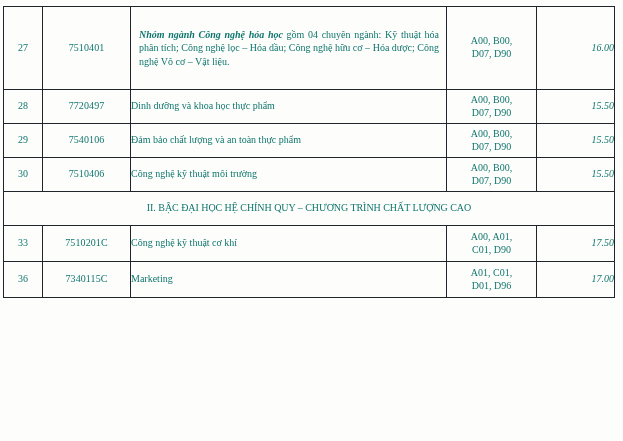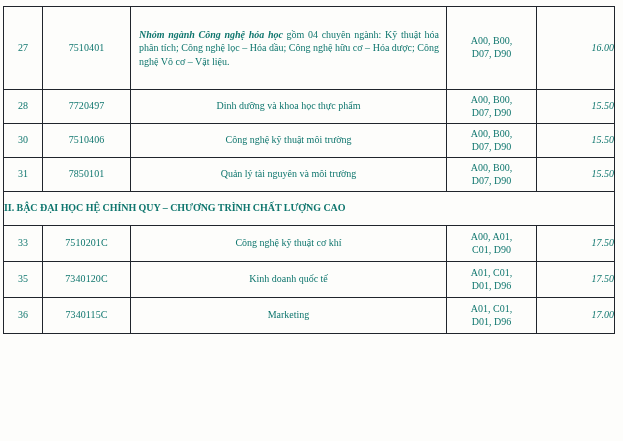--- a/index.html
+++ b/index.html
@@ -51,21 +51,21 @@
     font-size: 15px;
     padding: 2px 0;
   }
   td.code {
     text-align: center;
     font-size: 15px;
     letter-spacing: 0.1px;
     margin-top: 32px;
   }
   td.name {
-    text-align: center;
+    text-align: left;
     padding: 3px 6px 3px 8px;
     font-size: 14.6px;
   }
   td.name.justified {
     text-align: justify;
     text-align-last: left;
     line-height: 1.34;
     padding: 4px 7px 4px 8px;
     hyphens: none;
   }
@@ -75,22 +75,22 @@
     line-height: 1.22;
     padding: 2px 2px;
     white-space: pre-line;
   }
   td.score {
     text-align: right;
     font-size: 15.4px;
     font-style: italic;
   }
   td.section-head {
-    text-align: left;
-    font-weight: bold;
+    text-align: center;
+    font-weight: normal;
     font-size: 14.8px;
     padding: 5px 4px 5px 6px;
     letter-spacing: -0.05px;
     white-space: nowrap;
   }
   .grp-title {
     font-weight: bold;
     font-style: italic;
   }
   .row-tall td { height: 74px; }
@@ -124,62 +124,54 @@
 
     <tr class="row-std">
       <td class="stt">28</td>
       <td class="code">7720497</td>
       <td class="name">Dinh dưỡng và khoa học thực phẩm</td>
       <td class="block">A00, B00,
 D07, D90</td>
       <td class="score">15.50</td>
     </tr>
 
+    <tr class="row-std">
+      <td class="stt">29</td>
+      <td class="code">7540106</td>
+      <td class="name">Đảm bảo chất lượng và an toàn thực phẩm</td>
+      <td class="block">A00, B00,
+D07, D90</td>
+      <td class="score">15.50</td>
+    </tr>
 
     <tr class="row-std">
       <td class="stt">30</td>
       <td class="code">7510406</td>
       <td class="name">Công nghệ kỹ thuật môi trường</td>
       <td class="block">A00, B00,
 D07, D90</td>
       <td class="score">15.50</td>
     </tr>
 
-    <tr class="row-std">
-      <td class="stt">31</td>
-      <td class="code">7850101</td>
-      <td class="name">Quản lý tài nguyên và môi trường</td>
-      <td class="block">A00, B00,
-D07, D90</td>
-      <td class="score">15.50</td>
-    </tr>
 
 
     <tr class="row-sec">
       <td class="section-head" colspan="5">II. BẬC ĐẠI HỌC HỆ CHÍNH QUY – CHƯƠNG TRÌNH CHẤT LƯỢNG CAO</td>
     </tr>
 
     <tr class="row-cl">
       <td class="stt">33</td>
       <td class="code">7510201C</td>
       <td class="name">Công nghệ kỹ thuật cơ khí</td>
       <td class="block">A00, A01,
 C01, D90</td>
       <td class="score">17.50</td>
     </tr>
 
 
-    <tr class="row-cl">
-      <td class="stt">35</td>
-      <td class="code">7340120C</td>
-      <td class="name">Kinh doanh quốc tế</td>
-      <td class="block">A01, C01,
-D01, D96</td>
-      <td class="score">17.50</td>
-    </tr>
 
     <tr class="row-cl">
       <td class="stt">36</td>
       <td class="code">7340115C</td>
       <td class="name">Marketing</td>
       <td class="block">A01, C01,
 D01, D96</td>
       <td class="score">17.00</td>
     </tr>
 

